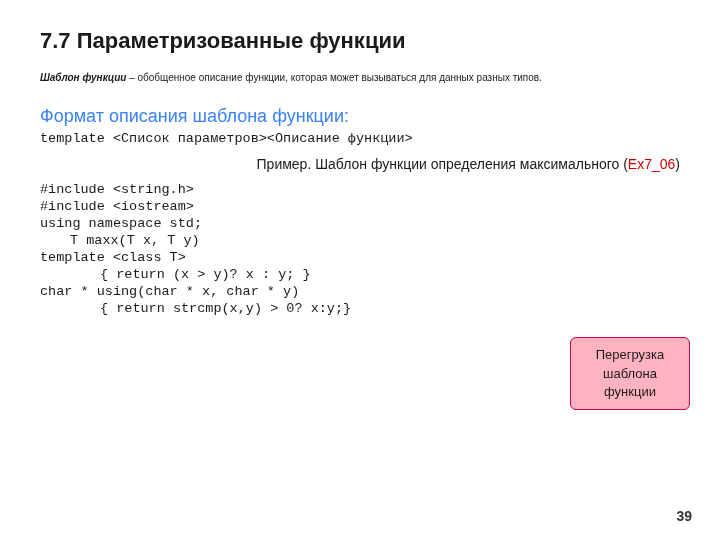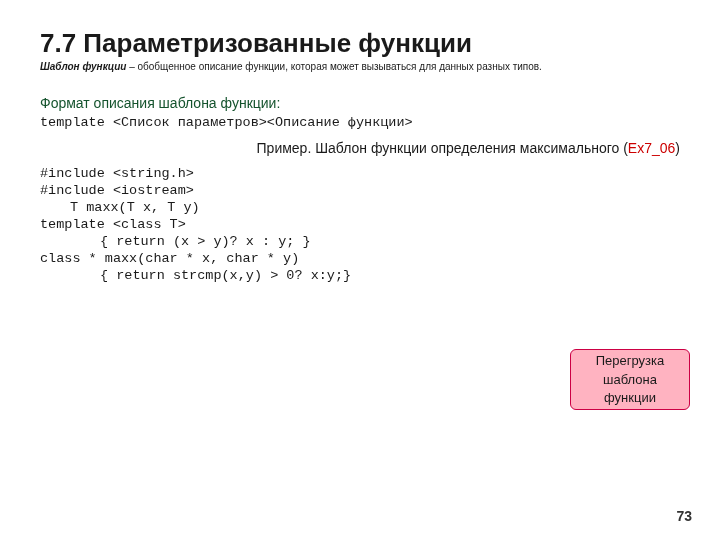--- a/index.html
+++ b/index.html
@@ -19,41 +19,42 @@
 
     .slide {
       width: 720px;
       height: 540px;
       background: #ffffff;
       padding: 28px 40px 28px 40px;
       position: relative;
     }
 
     .slide-title {
-      font-size: 26px;
+      font-size: 22px;
       font-weight: bold;
       color: #1a1a1a;
+      margin-bottom: 16px;
       line-height: 1.2;
     }
 
     .definition {
       font-size: 10px;
       color: #1a1a1a;
       margin-bottom: 14px;
       line-height: 1.5;
     }
 
     .definition-term {
       font-style: italic;
       font-weight: bold;
     }
 
     .format-label {
-      font-size: 14px;
-      color: #14532d;
+      font-size: 18px;
+      color: #3b82f6;
       margin-bottom: 4px;
       margin-top: 21px;
     }
 
     .code-line {
       font-family: 'Courier New', Courier, monospace;
       font-size: 13.5px;
       color: #1a1a1a;
       margin-bottom: 2px;
       white-space: pre;
@@ -89,21 +90,21 @@
       font-weight: bold;
     }
 
     .tooltip-box {
       position: absolute;
       right: 30px;
       bottom: 130px;
       background: #ffb3c1;
       border: 1.5px solid #cc0044;
       border-radius: 6px;
-      padding: 2px 10px;
+      padding: 8px 10px;
       font-size: 13px;
       color: #1a1a1a;
       text-align: center;
       width: 120px;
       line-height: 1.4;
     }
 
     .indent1 {
       padding-left: 30px;
     }
@@ -129,26 +130,27 @@
     <div class="code-line">template &lt;Список параметров&gt;&lt;Описание функции&gt;</div>
   </div>
 
   <div class="example-line">
     <span>Пример.</span><span>  Шаблон функции определения максимального (</span><a class="example-link">Ex7_06</a><span>)</span>
   </div>
 
   <div class="code-section">
     <div class="code-line">#include &lt;string.h&gt;</div>
     <div class="code-line">#include &lt;iostream&gt;</div>
+    <div class="code-line">using namespace std;</div>
     <div class="code-line indent1">T maxx(T x, T y)</div>
     <div class="code-line">template &lt;class T&gt;</div>
     <div class="code-line indent2">{ return (x &gt; y)? x : y; }</div>
-    <div class="code-line">class * maxx(char * x, char * y)</div>
+    <div class="code-line">char * using(char * x, char * y)</div>
     <div class="code-line indent2">{ return strcmp(x,y) &gt; 0? x:y;}</div>
   </div>
 
   <div class="tooltip-box">
     <span>Перегрузка шаблона функции</span>
   </div>
 
-  <div class="page-number">73</div>
+  <div class="page-number">39</div>
 
 </div>
 
 </body></html>

